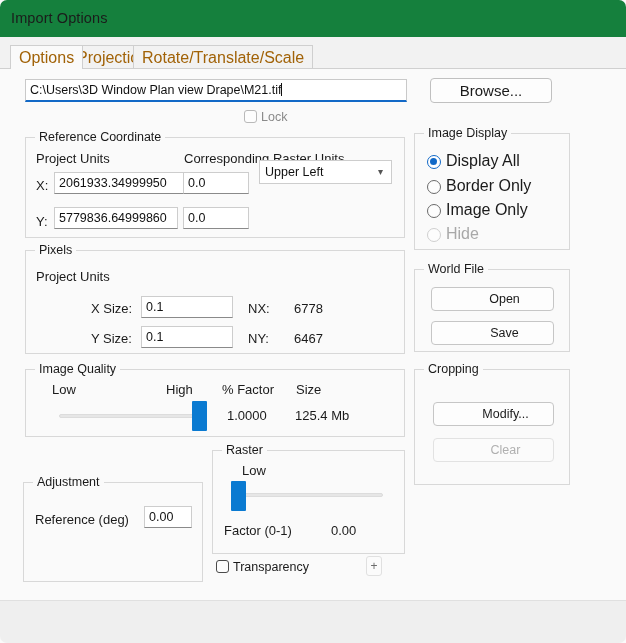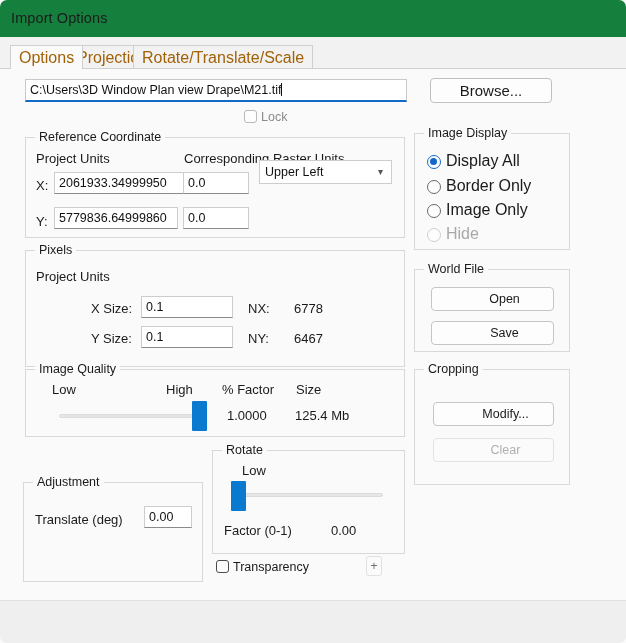--- a/index.html
+++ b/index.html
@@ -218,21 +218,21 @@
     top: 0;
     line-height: 22px;
     font-size: 10px;
     color: #555;
   }
 
   
   #grp-refcoord { left: 25px; top: 68px; width: 380px; height: 101px; }
 
   
-  #grp-pixels { left: 25px; top: 181px; width: 380px; height: 117px; }
+  #grp-pixels { left: 25px; top: 181px; width: 380px; height: 104px; }
 
   
   #grp-quality { left: 25px; top: 300px; width: 380px; height: 68px; }
 
   
   #grp-adjust { left: 23px; top: 385px; width: 180px; height: 100px; margin-top: 28px; }
 
   
   #grp-washout { left: 212px; top: 381px; width: 193px; height: 104px; }
 
@@ -419,26 +419,26 @@
 
       <div class="slider-track" style="left:33px; top:44px; width:145px;"></div>
       <div class="slider-thumb" style="left:166px; top:31px;"></div>
 
       <div class="lbl" style="left:201px; top:38px;">1.0000</div>
       <div class="lbl" style="left:269px; top:38px;">125.4 Mb</div>
     </div>
 
     <div class="group" id="grp-adjust">
       <div class="group-title">Adjustment</div>
-      <div class="lbl" style="left:11px; top:29px;">Translate (deg)</div>
+      <div class="lbl" style="left:11px; top:29px;">Reference (deg)</div>
       <div class="tfield" style="left:120px; top:23px; width:48px;">0.00</div>
     </div>
 
     <div class="group" id="grp-washout">
-      <div class="group-title">Rotate</div>
+      <div class="group-title">Raster</div>
       <div class="lbl" style="left:29px; top:12px;">Low</div>
       <div class="slider-track" style="left:25px; top:42px; width:145px;"></div>
       <div class="slider-thumb" style="left:18px; top:30px;"></div>
       <div class="lbl" style="left:11px; top:72px;">Factor (0-1)</div>
       <div class="lbl" style="left:118px; top:72px;">0.00</div>
     </div>
 
     <div class="group" id="grp-imgdisplay">
       <div class="group-title">Image Display</div>
       <div class="radio-row" style="left:12px; top:18px;">

